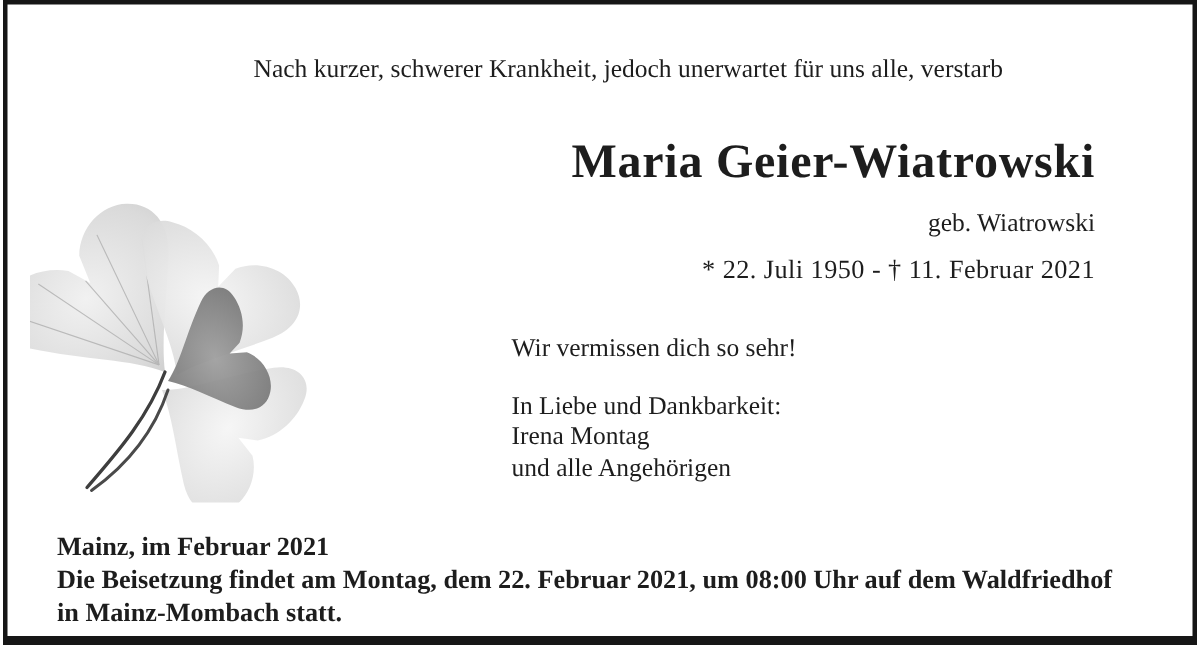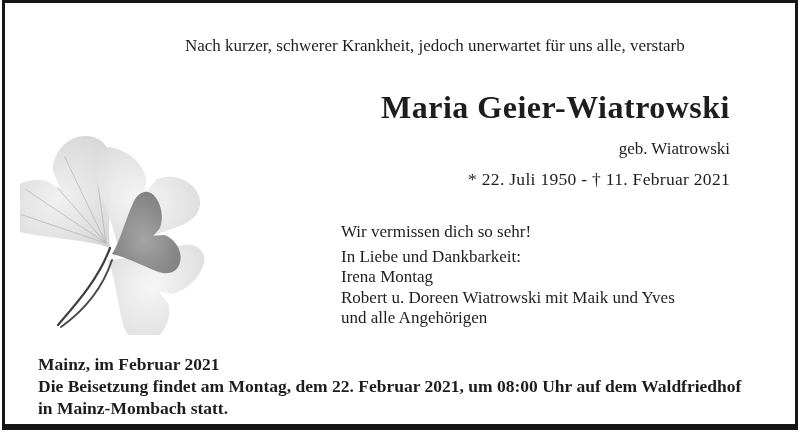--- a/index.html
+++ b/index.html
@@ -28,21 +28,21 @@
   .abs { position: absolute; }
 
   .leaf-art {
     left: 15px;
     top: 127px;
     width: 185px;
     height: 205px;
   }
 
   .intro {
-    left: 180px;
+    left: 164px;
     top: 31px;
     width: 580px;
     font-size: 17px;
     line-height: 23px;
     white-space: nowrap;
   }
 
   .center-col {
     left: 180px;
     width: 545px;
@@ -65,21 +65,21 @@
     letter-spacing: 0.3px;
   }
 
   .mid-block {
     left: 336px;
     top: 219px;
     font-size: 17px;
     line-height: 20.5px;
   }
   .mourning-line {
-    margin-bottom: 4px;
+    margin-bottom: 18px;
   }
 
   .bottom-block {
     left: 33px;
     top: 350px;
     width: 707px;
     font-size: 17.5px;
     line-height: 22px;
     font-weight: bold;
   }
@@ -140,21 +140,20 @@
   </div>
 
   <h1 class="abs center-col name">Maria Geier-Wiatrowski</h1>
   <div class="abs center-col maiden">geb. Wiatrowski</div>
   <div class="abs center-col dates">* 22. Juli 1950 - † 11. Februar 2021</div>
 
   <div class="abs mid-block">
     <div class="mourning-line">Wir vermissen dich so sehr!</div>
     <div>In Liebe und Dankbarkeit:</div>
     <div>Irena Montag</div>
-    <div>Robert u. Doreen Wiatrowski mit Maik und Yves</div>
     <div>und alle Angehörigen</div>
   </div>
 
   <div class="abs bottom-block">
     <div>Mainz, im Februar 2021</div>
     <div>Die Beisetzung findet am Montag, dem 22. Februar 2021, um 08:00 Uhr auf dem Waldfriedhof in Mainz-Mombach statt.</div>
   </div>
 
 </div>
 

